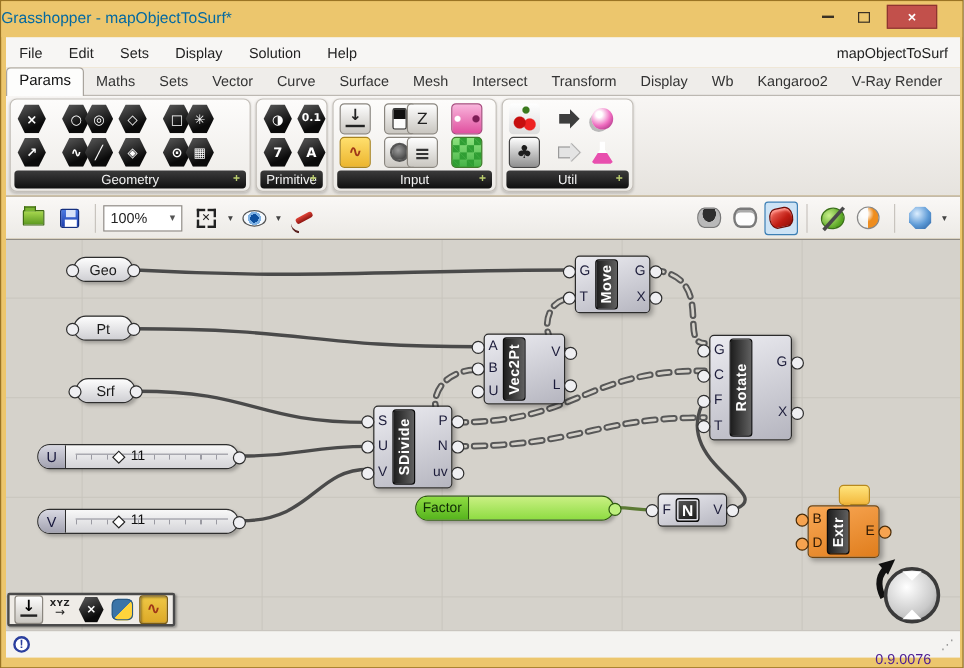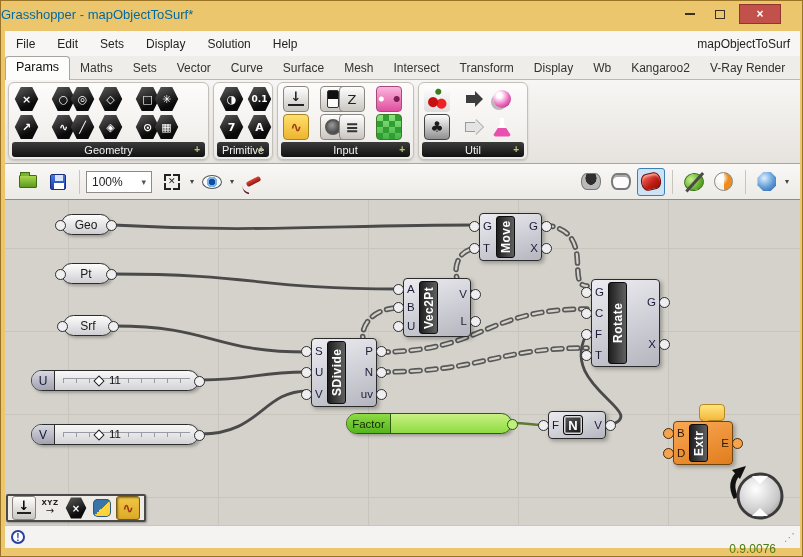--- a/index.html
+++ b/index.html
@@ -143,21 +143,21 @@
   .fav.hexfav{border:none;background:none;}
   .fav .hex{width:22px;height:23px;font-size:10px;}
   .pylogo{width:18px;height:18px;border-radius:5px;background:linear-gradient(135deg,#3a74a8 0 50%,#ffd43b 50%);box-shadow:inset 0 0 0 1px #2a5a84;}
   .fav.sel{background:linear-gradient(#f0c845,#dca928);border:1px solid #7a5c14;box-shadow:inset 1px 1px 2px rgba(0,0,0,.4);}
   .xyzi{display:flex;flex-direction:column;align-items:center;line-height:1;color:#222;}
   .xyzi .t{font-size:7px;font-weight:bold;letter-spacing:.5px;}
   .xyzi .a{font-size:10px;margin-top:-1px;}
   
   .statusbar{position:absolute;left:4px;top:524px;width:795px;height:23px;background:#f4f3f1;border-top:1px solid #c9c5bf;display:flex;align-items:center;padding:0 6px;font-size:12px;color:#222;}
   .exc{width:14px;height:14px;border-radius:50%;border:2px solid #2b3f9e;color:#2b3f9e;font-weight:bold;font-size:10px;display:flex;align-items:center;justify-content:center;margin-right:6px;background:#fff;}
-  .version{margin-left:auto;color:#4d7c0f;margin-top:24px;}
+  .version{margin-left:auto;color:#4c1d95;margin-top:24px;}
   .grip{color:#999;font-size:11px;margin-left:8px;letter-spacing:-1px;}
 </style>
 </head>
 <body>
 
 <div class="window">
 
   <div class="titlebar">
     <div class="title-text">Grasshopper - mapObjectToSurf*</div>
     <div class="winbtn btn-min">

